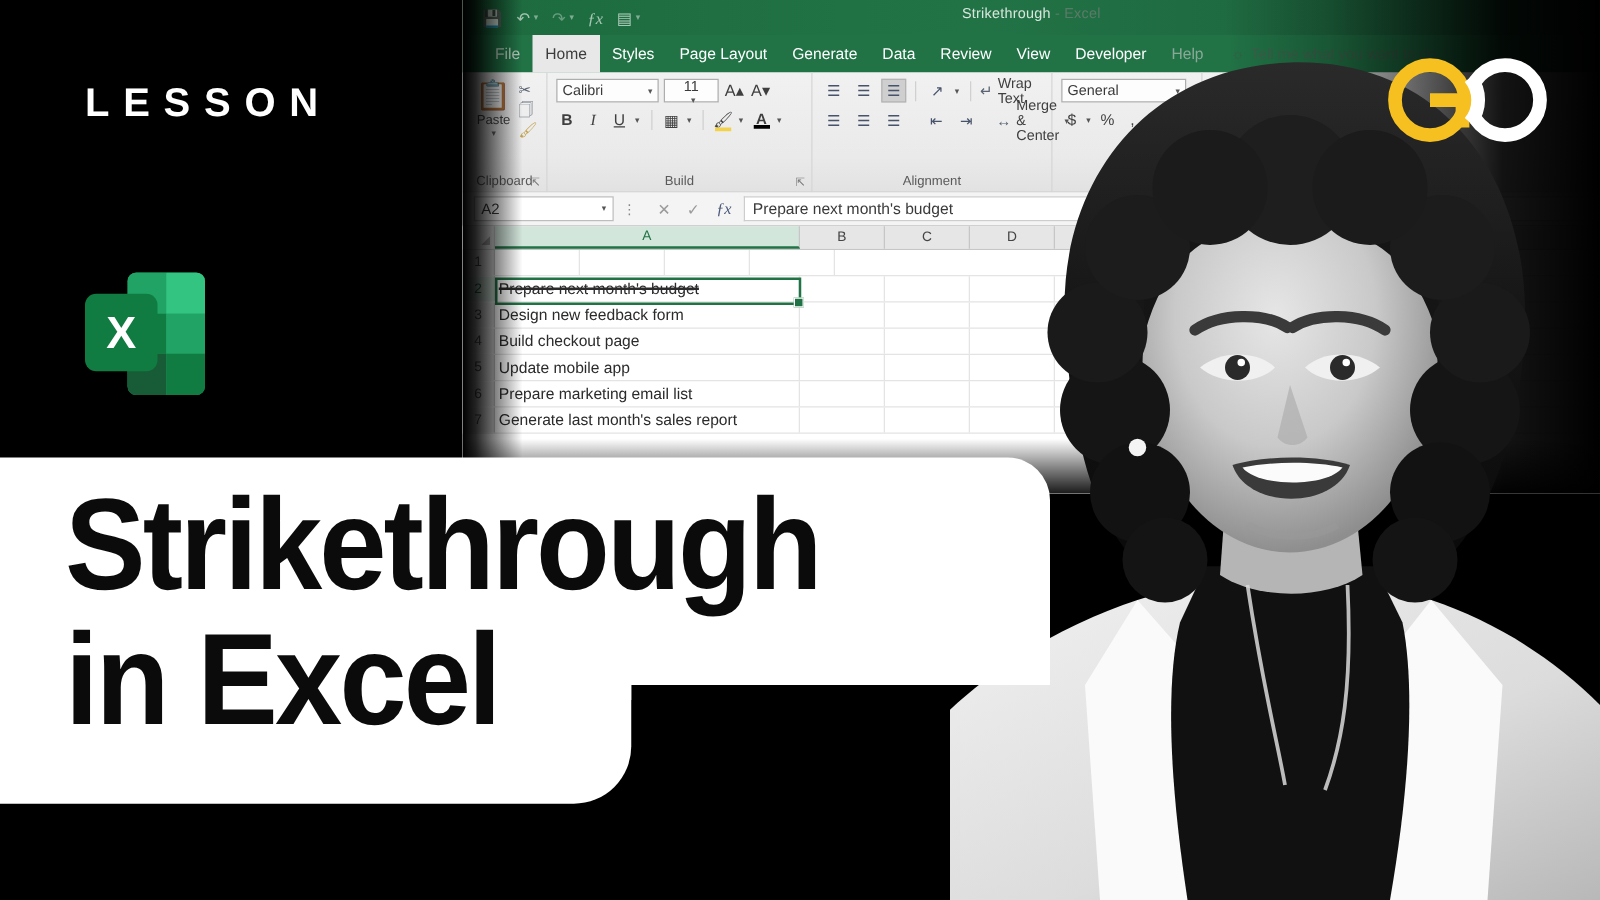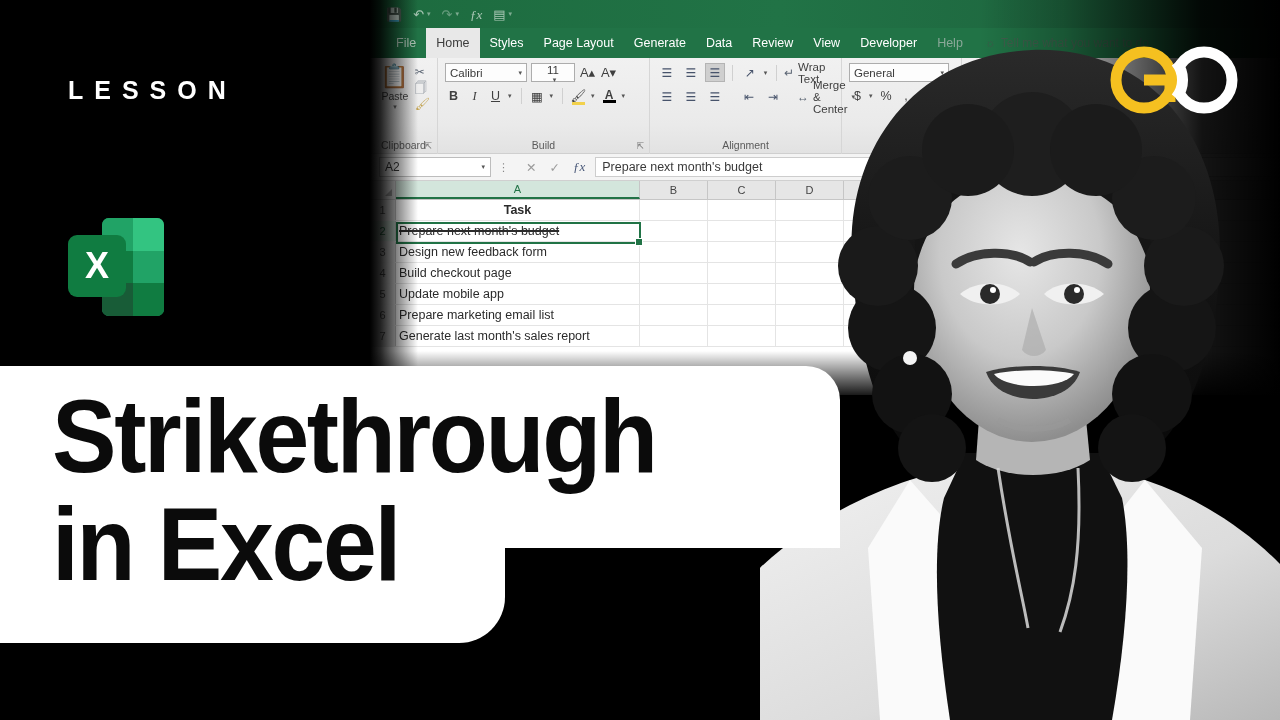--- a/index.html
+++ b/index.html
@@ -260,23 +260,23 @@
     pointer-events: none;
   }
   .excel-fade-bottom {
     position: absolute; left: 0; right: 0; bottom: 0; height: 44px;
     background: linear-gradient(180deg, rgba(0,0,0,0) 0%, rgba(0,0,0,.55) 60%, rgba(0,0,0,.9) 100%);
     pointer-events: none;
   }
 
   
   #lesson {
-    position: absolute; left: 68px; top: 76px;
+    position: absolute; left: 68px; top: 64px;
     color: #ffffff;
-    font-size: 25px;
+    font-size: 32px;
     font-weight: bold;
     letter-spacing: 11px;
   }
 
   
   #xlicon {
     position: absolute; left: 68px; top: 218px;
     width: 96px; height: 98px;
   }
   #xlicon .doc {
@@ -359,20 +359,23 @@
     <div class="titlebar">
       <div class="qat">
         <span class="qi">💾</span>
         <span class="qi">↶</span>
         <span class="caret">▾</span>
         <span class="qi dim">↷</span>
         <span class="caret">▾</span>
         <span class="qi"><i style="font-family:'Liberation Serif',serif;">ƒx</i></span>
         <span class="qi">▤</span>
         <span class="caret">▾</span>
+      </div>
+      <div class="wintitle">
+        <span>Strikethrough</span><span class="dimpart"> - Excel</span>
       </div>
     </div>
 
     <div class="tabstrip">
       <div class="tab file">File</div>
       <div class="tab active">Home</div>
       <div class="tab">Styles</div>
       <div class="tab">Page Layout</div>
       <div class="tab">Generate</div>
       <div class="tab">Data</div>
@@ -516,21 +519,20 @@
         <div class="corner"></div>
         <div class="ch cA sel">A</div>
         <div class="ch cB">B</div>
         <div class="ch cC">C</div>
         <div class="ch cD">D</div>
         <div class="ch cE">E</div>
       </div>
 
       <div class="row">
         <div class="rh">1</div>
-        <div class="cell cA hdrcell">Task</div>
         <div class="cell cB"></div>
         <div class="cell cC"></div>
         <div class="cell cD"></div>
         <div class="cell cE"></div>
       </div>
       <div class="row">
         <div class="rh sel">2</div>
         <div class="cell cA struck">Prepare next month's budget</div>
         <div class="cell cB"></div>
         <div class="cell cC"></div>

